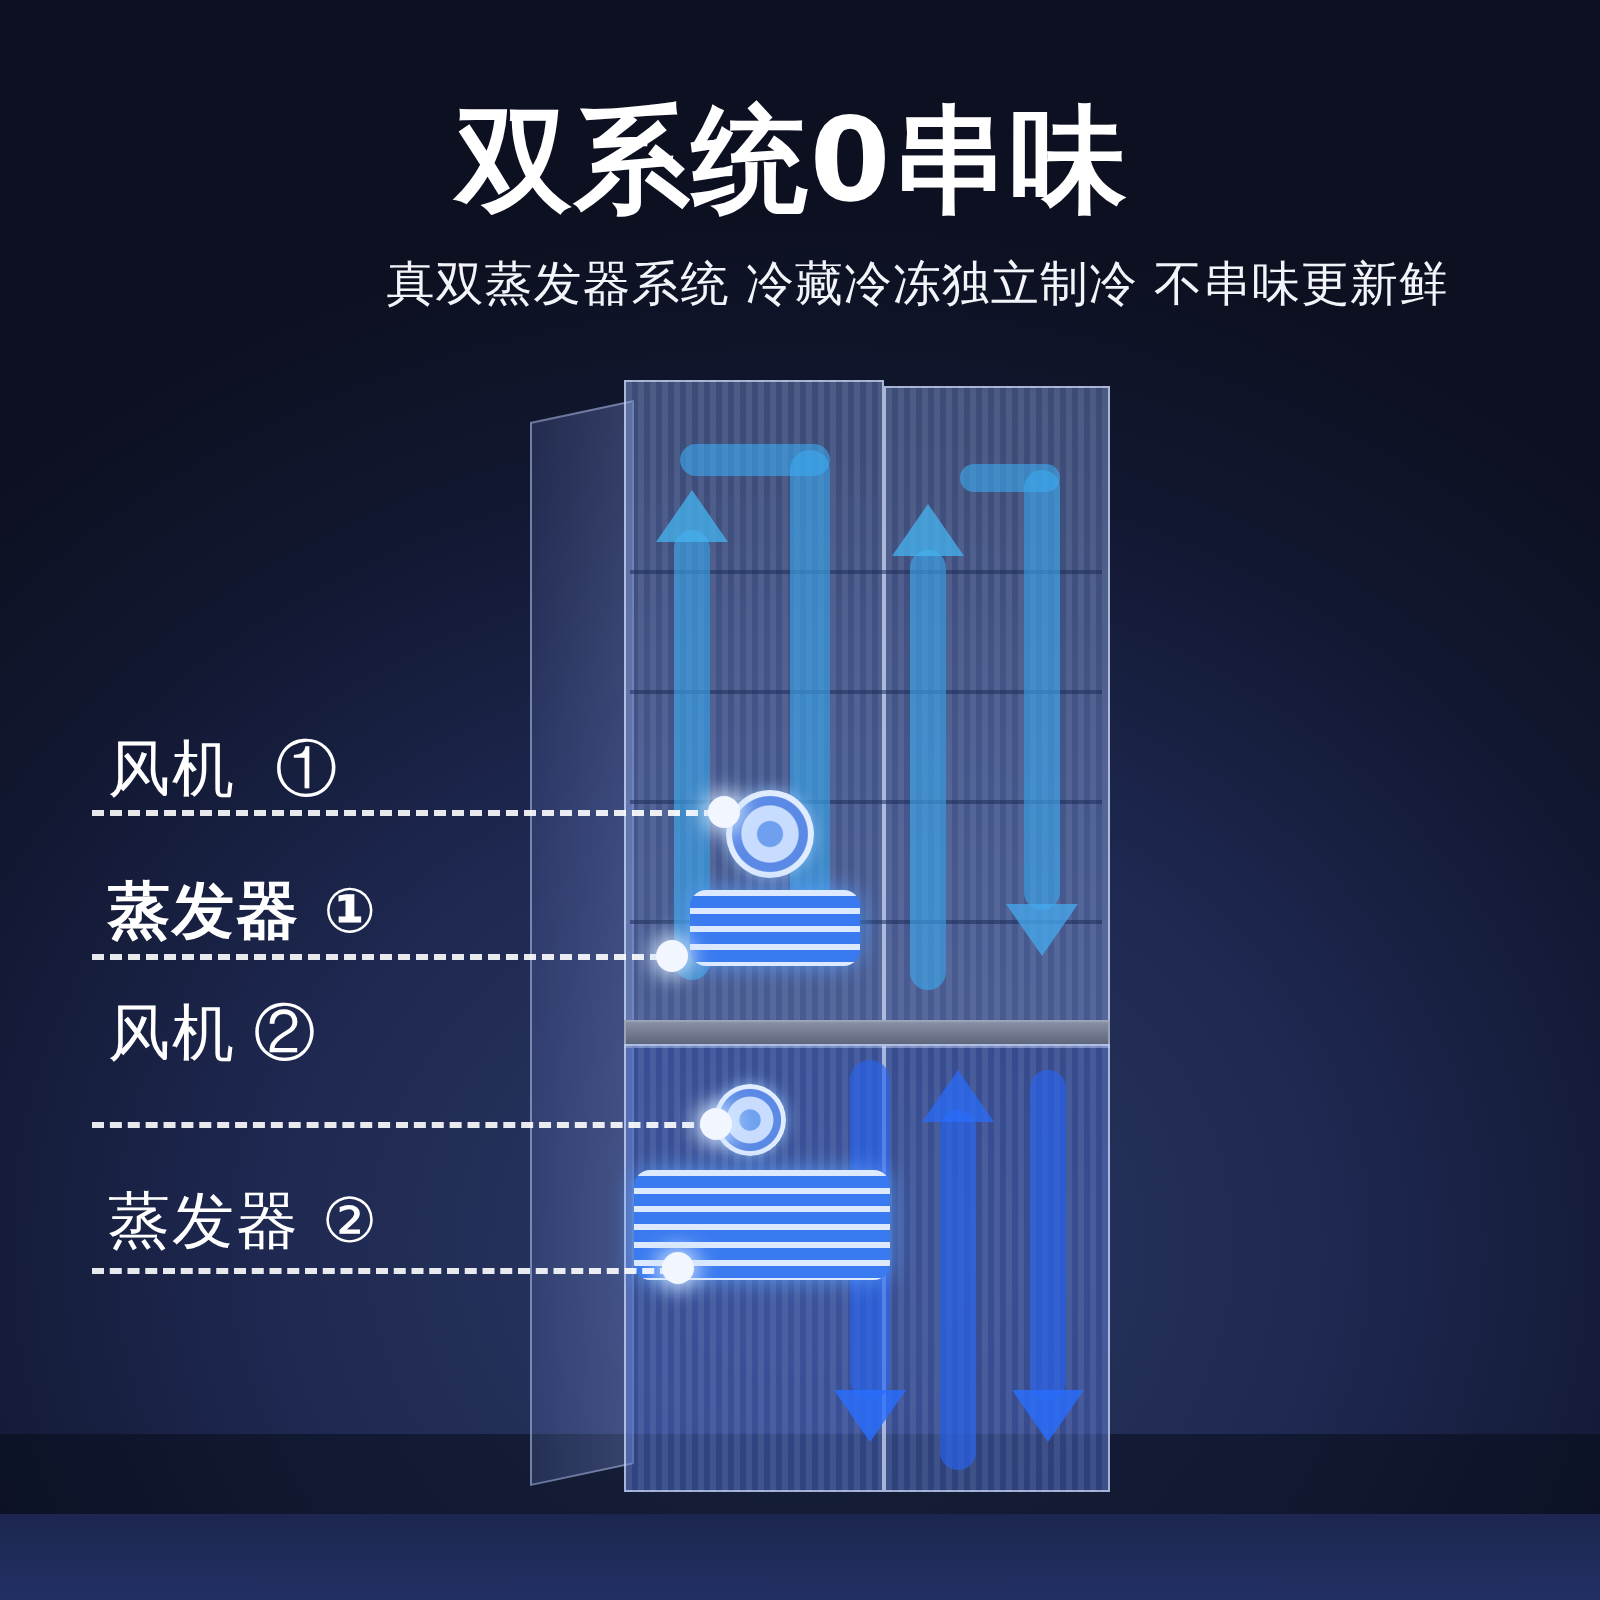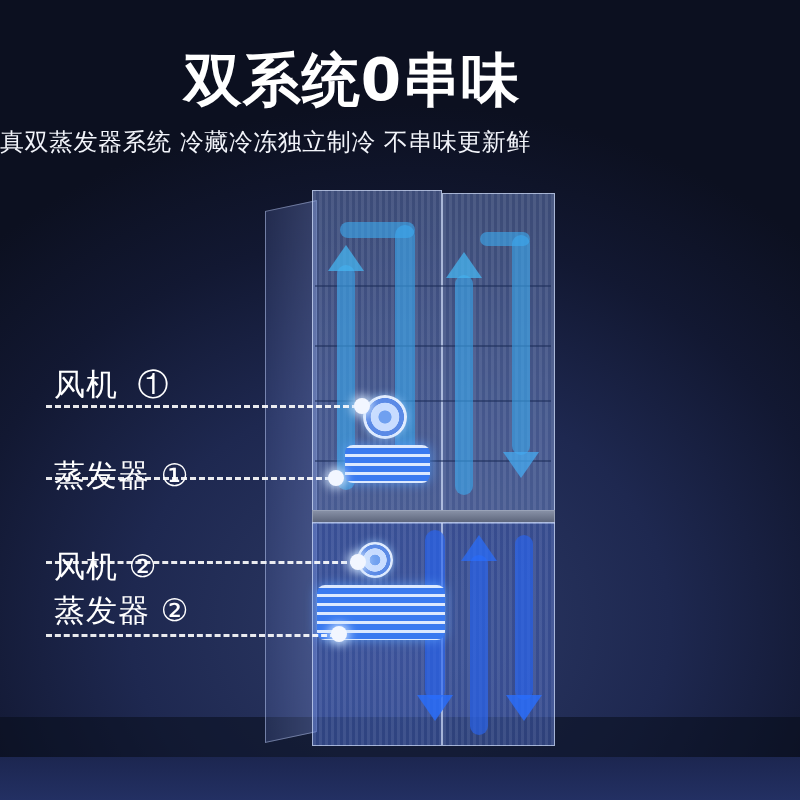--- a/index.html
+++ b/index.html
@@ -5,22 +5,22 @@
   html, body { margin:0; padding:0; }
   body {
     width:800px; height:800px; overflow:hidden; position:relative;
     font-family: "DejaVu Sans", "Liberation Sans", sans-serif;
     background: radial-gradient(ellipse 75% 65% at 50% 78%, #2d3a66 0%, #1e2850 45%, #121832 75%, #0c1020 100%);
     color:#fff;
   }
   .floor-band { position:absolute; left:0; top:717px; width:800px; height:40px; background:rgba(8,12,26,0.55); }
   .floor-reflect { position:absolute; left:0; top:757px; width:800px; height:43px; background:linear-gradient(#1c2650,#233063); }
 
-  .title { position:absolute; top:42px; left:0; width:704px; text-align:center; font-size:58px; font-weight:bold; letter-spacing:1px; color:#fff; }
-  .subtitle { position:absolute; top:126px; left:0; width:724px; text-align:left; font-size:24px; letter-spacing:0.5px; color:#f2f4fa; }
+  .title { position:absolute; top:42px; left:0; width:704px; text-align:center; font-size:58px; font-weight:bold; letter-spacing:1px; color:#fff;padding-left:44px; }
+  .subtitle { position:absolute; top:126px; left:0; width:724px; text-align:right; font-size:24px; letter-spacing:0.5px; color:#f2f4fa; }
 
   
   .fridge { position:absolute; left:265px; top:190px; width:300px; height:560px; }
   .side { position:absolute; left:0; top:10px; width:50px; height:530px;
     background:linear-gradient(90deg, rgba(90,110,180,0.25), rgba(120,140,210,0.35));
     border:1px solid rgba(190,205,240,0.45); transform:skewY(-12deg); transform-origin:right top; }
   .door { position:absolute; border:1.5px solid rgba(210,222,250,0.7);
     background:repeating-linear-gradient(90deg, rgba(160,180,235,0.28) 0 3px, rgba(120,145,215,0.22) 3px 6px); }
   .door.ul { left:47px; top:0; width:128px; height:320px; background-color:rgba(110,140,210,0.3); }
   .door.ur { left:177px; top:3px; width:111px; height:317px; background-color:rgba(120,150,220,0.28); }
@@ -90,23 +90,23 @@
   <div class="fan" style="left:98px;top:205px;"></div>
   <div class="coil" style="left:80px;top:255px;width:85px;height:38px;"></div>
   <div class="fan" style="left:92px;top:352px;width:36px;height:36px;"></div>
   <div class="coil" style="left:52px;top:395px;width:128px;height:55px;"></div>
 </div>
 
 <div class="label" style="top:364px;font-family:Liberation Mono, monospace;">风机 ①</div>
 <div class="leader" style="top:405px;width:312px;"></div>
 <div class="dot" style="left:354px;top:398px;"></div>
 
-<div class="label" style="top:455px;">蒸发器 ①</div>
+<div class="label" style="top:435px;font-weight:bold;">蒸发器 ①</div>
 <div class="leader" style="top:477px;width:285px;"></div>
 <div class="dot" style="left:328px;top:470px;"></div>
 
-<div class="label" style="top:546px;">风机 ②</div>
+<div class="label" style="top:496px;font-family:Liberation Serif, serif;">风机 ②</div>
 <div class="leader" style="top:561px;width:310px;"></div>
 <div class="dot" style="left:350px;top:554px;"></div>
 
 <div class="label" style="top:590px;">蒸发器 ②</div>
 <div class="leader" style="top:634px;width:290px;"></div>
 <div class="dot" style="left:331px;top:626px;"></div>
 
 </body></html>

